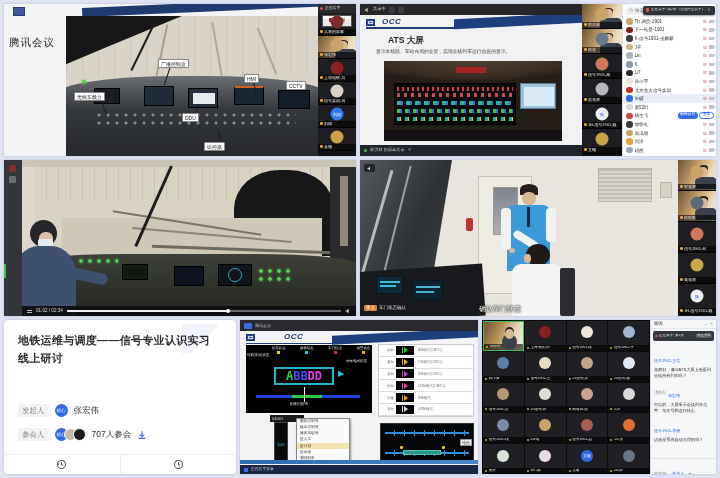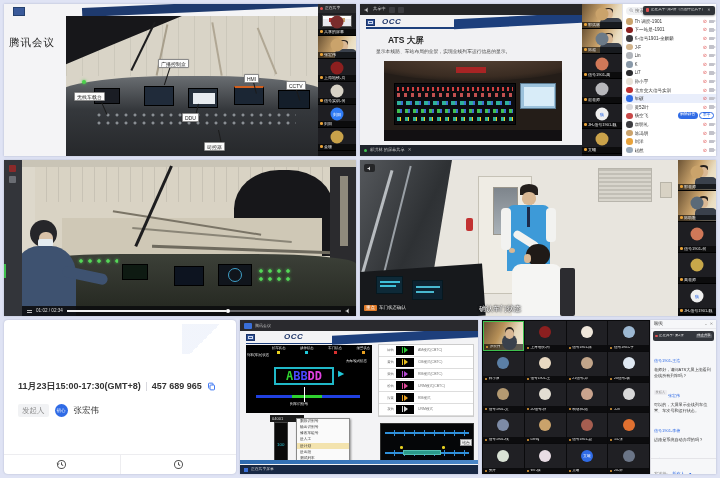--- a/index.html
+++ b/index.html
@@ -685,35 +685,44 @@
               <span class="mdot"></span>
               <span class="nm">JH-信号1901-魏</span>
             </div>
           </div>
         </div>
     </div>
   </div>
 
   <div class="panel" style="left:4px;top:320px;width:232px;height:154px;background:#fff;border-radius:4px">
     <div class="abs" style="right:8px;top:4px;width:46px;height:30px;background:linear-gradient(135deg,#eef2fb 0 50%,transparent 50%);opacity:.8"></div>
-    <div class="abs" style="left:14px;top:62px;display:flex;align-items:center;gap:5px">
-      <span class="tinytxt" style="font-size:9px;font-weight:bold;color:#333">11月23日15:00-17:30(GMT+8)</span>
-      <span style="width:1px;height:9px;background:#d8d8de"></span>
-      <span class="tinytxt" style="font-size:9px;font-weight:bold;color:#333">457 689 965</span>
-      <svg width="9" height="9" viewBox="0 0 12 12">
-          <rect x="4" y="4" width="6" height="6.5" rx="1" fill="none" stroke="#2e6bf2" stroke-width="1.2"></rect>
-          <path d="M8 4V2.5A1 1 0 0 0 7 1.5H3A1 1 0 0 0 2 2.5v5a1 1 0 0 0 1 1" fill="none" stroke="#2e6bf2" stroke-width="1.2"></path>
-        </svg>
+    <div class="abs" style="left:14px;top:12px;width:206px;font-size:11px;font-weight:bold;color:#2b2b2b;line-height:1.6;letter-spacing:.3px">
+      <div>地铁运维与调度——信号专业认识实习</div>
+      <div>线上研讨</div>
     </div>
     <div class="abs" style="left:14px;top:84px;display:flex;align-items:center;gap:6px">
       <span class="chip">发起人</span>
       <span class="bavt">
           <span>初心</span>
         </span>
       <span class="tinytxt" style="font-size:8.5px;color:#333">张宏伟</span>
+    </div>
+    <div class="abs" style="left:14px;top:108px;display:flex;align-items:center;gap:6px">
+      <span class="chip">参会人</span>
+      <span style="display:inline-flex">
+        <span class="bavt">
+            <span>初心</span>
+          </span>
+        <span class="bavt" style="background:#c9b9a4;margin-left:-4px;border:1px solid #fff"></span>
+        <span class="bavt" style="background:#1c1c1e;margin-left:-4px;border:1px solid #fff"></span>
+      </span>
+      <span class="tinytxt" style="font-size:8.5px;color:#333">707人参会</span>
+      <svg width="10" height="10" viewBox="0 0 12 12">
+          <path d="M6 1.5v6M3.5 5.5 6 8l2.5-2.5M2 10h8" fill="none" stroke="#2e6bf2" stroke-width="1.3"></path>
+        </svg>
     </div>
     <div class="abs" style="left:0;top:134px;width:232px;height:20px;border-top:1px solid #ededf0;display:flex">
       <div style="flex:1;display:flex;align-items:center;justify-content:center;border-right:1px solid #ededf0">
         <svg width="11" height="11" viewBox="0 0 12 12">
             <circle cx="6" cy="6" r="4.4" fill="none" stroke="#555" stroke-width="1.1"></circle>
             <path d="M6 3.6V6l1.8 1.2" fill="none" stroke="#555" stroke-width="1.1"></path>
             <path d="M1.2 4.2 2 6l1.6-1" fill="none" stroke="#555" stroke-width="1"></path>
           </svg>
       </div>
       <div style="flex:1;display:flex;align-items:center;justify-content:center">

